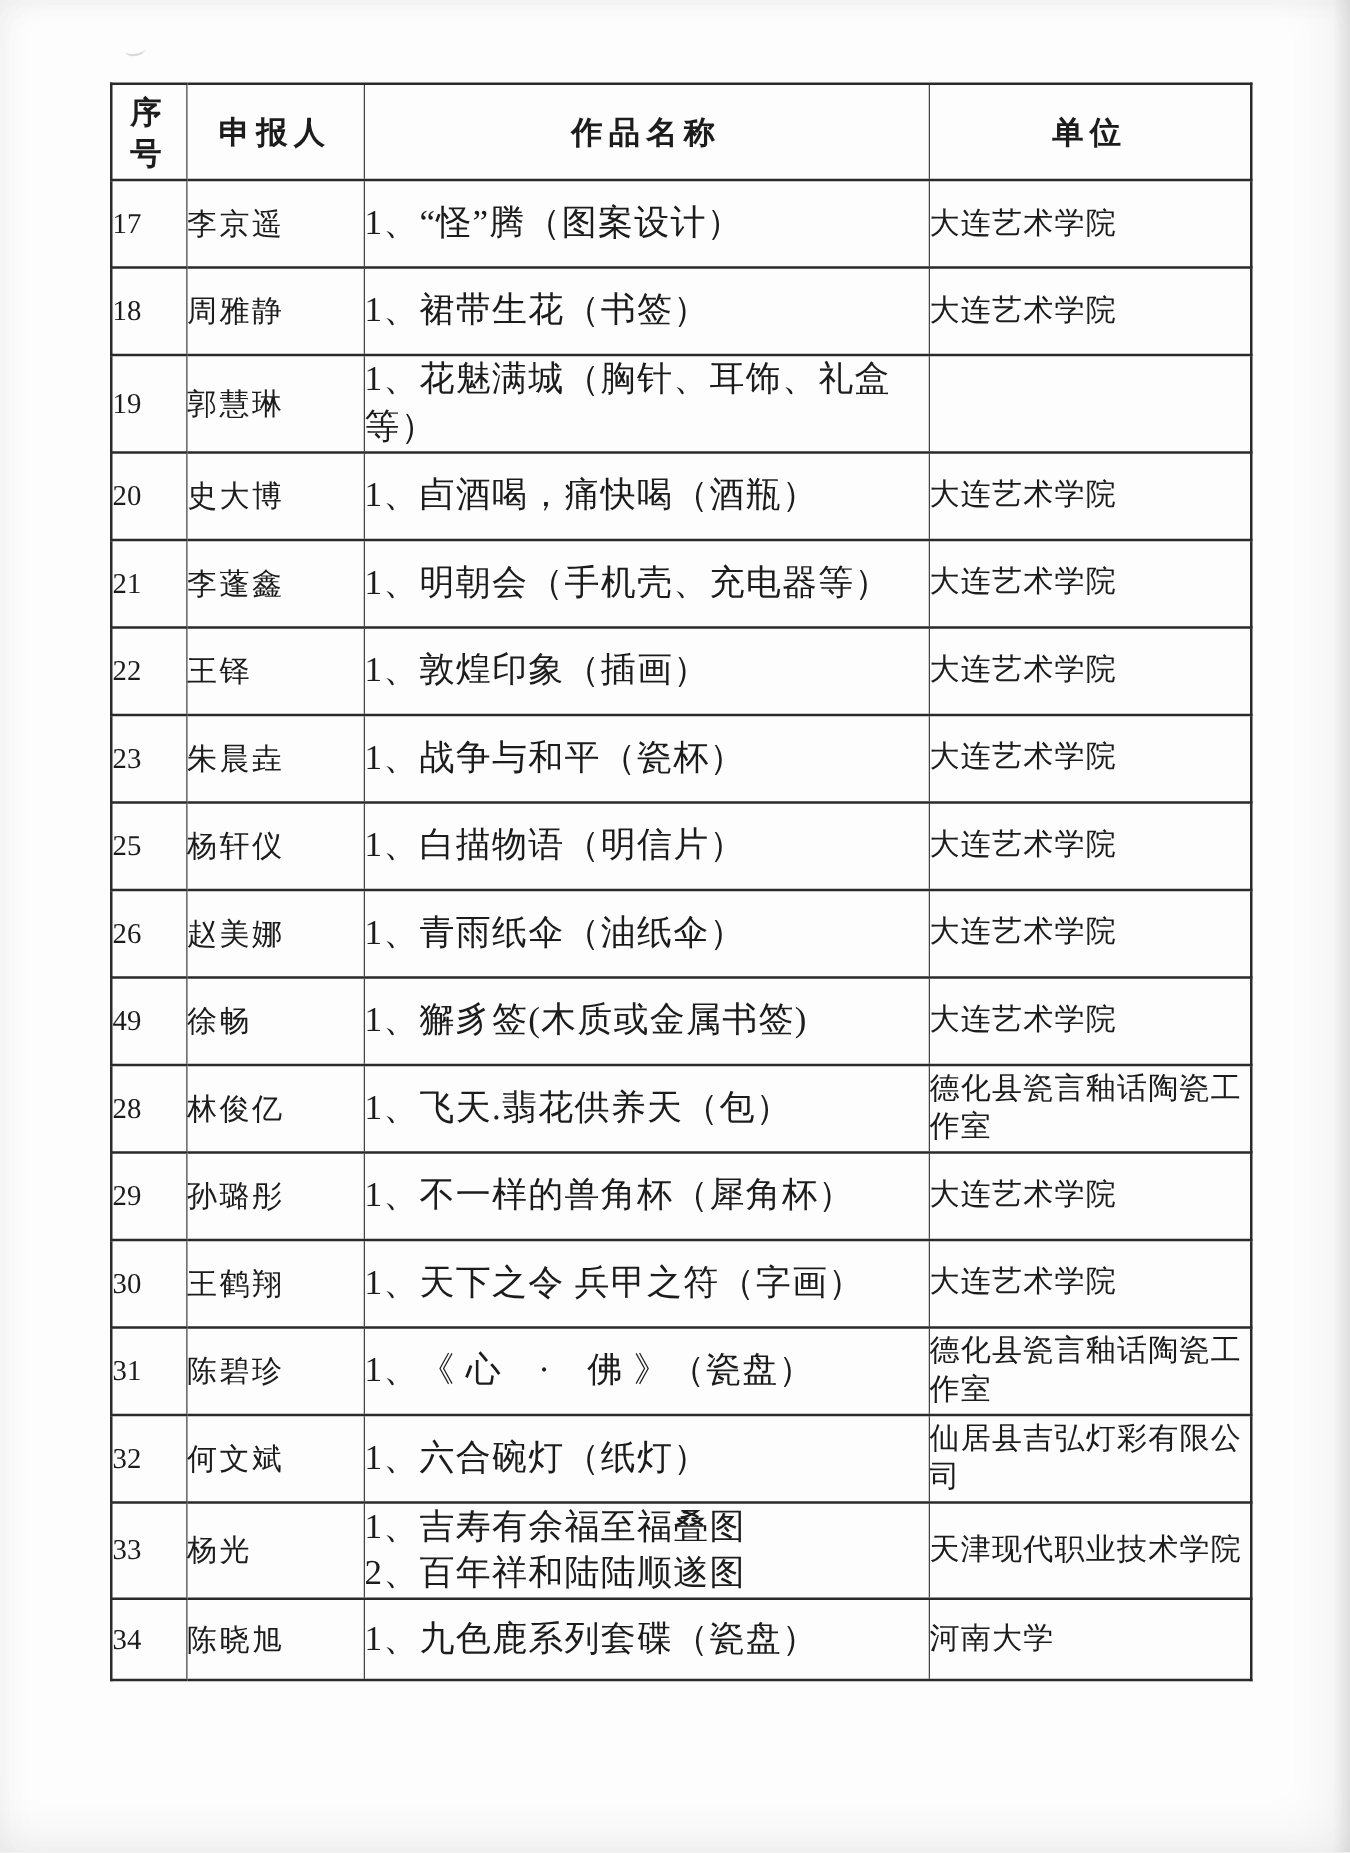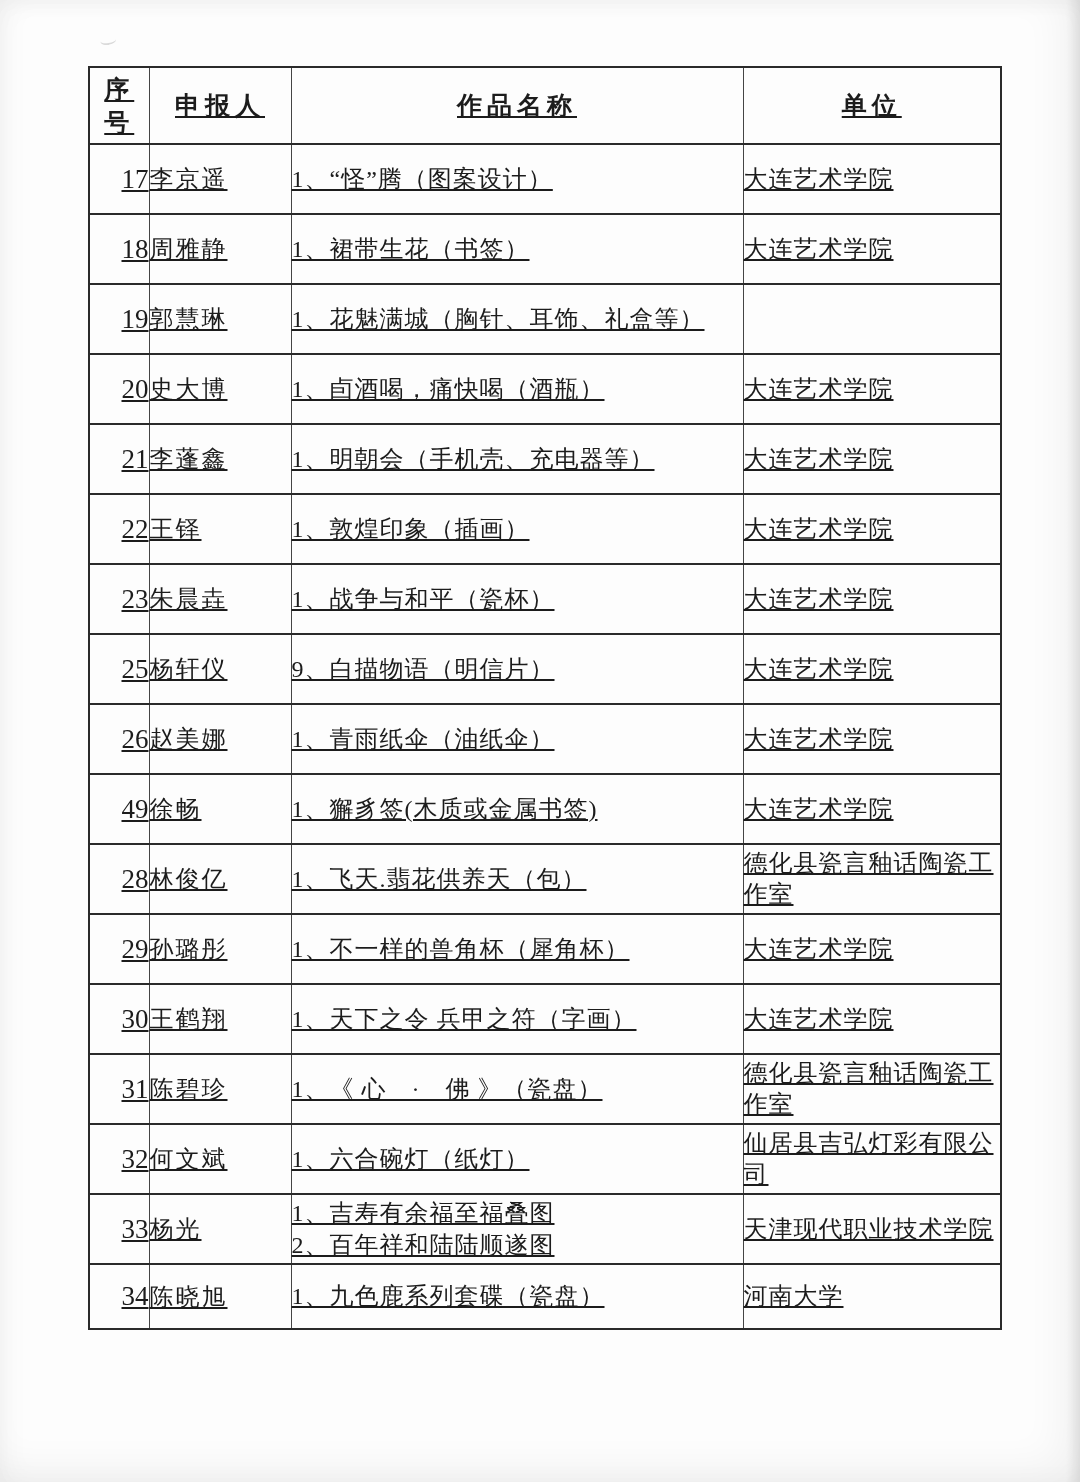--- a/index.html
+++ b/index.html
@@ -38,21 +38,20 @@
     border-radius:50%;
     opacity:.35;
     transform:rotate(-8deg);
   }
   table.roster{
     position:absolute;left:88px;top:66px;
     width:912px;
     border-collapse:collapse;
     table-layout:fixed;
     color:var(--ink);
-    text-decoration:underline;
   }
   col.c-no{width:60px;}
   col.c-name{width:142px;}
   col.c-work{width:452px;}
   col.c-org{width:258px;}
 
   table.roster th, table.roster td{
     border-top:2px solid var(--line);
     border-bottom:2px solid var(--line);
     border-left:1px solid var(--line-soft);
@@ -65,30 +64,30 @@
   table.roster thead th{
     height:77px;
     font-size:25px;
     font-weight:bold;
     text-align:center;
     letter-spacing:5px;
   }
   table.roster tbody tr{height:70px;}
   table.roster tbody tr:nth-child(17){height:65px;}
   td.cell-no{
-    text-align:right;
-    font-size:27px;
+    text-align:left;
+    font-size:23px;
   }
   td.cell-name{
     font-size:24px;
     padding-left:13px;
     letter-spacing:2px;
   }
   td.cell-work{
-    font-size:24px;
+    font-size:28px;
     padding-left:9px;
     padding-right:8px;
     white-space:pre-line;
     line-height:1.35;
     letter-spacing:1px;
   }
   td.cell-org{
     font-size:24px;
     padding-left:10px;
     padding-right:16px;
@@ -156,21 +155,21 @@
         </tr>
         <tr>
           <td class="cell-no">23</td>
           <td class="cell-name">朱晨垚</td>
           <td class="cell-work">1、战争与和平（瓷杯）</td>
           <td class="cell-org">大连艺术学院</td>
         </tr>
         <tr>
           <td class="cell-no">25</td>
           <td class="cell-name">杨轩仪</td>
-          <td class="cell-work">9、白描物语（明信片）</td>
+          <td class="cell-work">1、白描物语（明信片）</td>
           <td class="cell-org">大连艺术学院</td>
         </tr>
         <tr>
           <td class="cell-no">26</td>
           <td class="cell-name">赵美娜</td>
           <td class="cell-work">1、青雨纸伞（油纸伞）</td>
           <td class="cell-org">大连艺术学院</td>
         </tr>
         <tr>
           <td class="cell-no">49</td>

